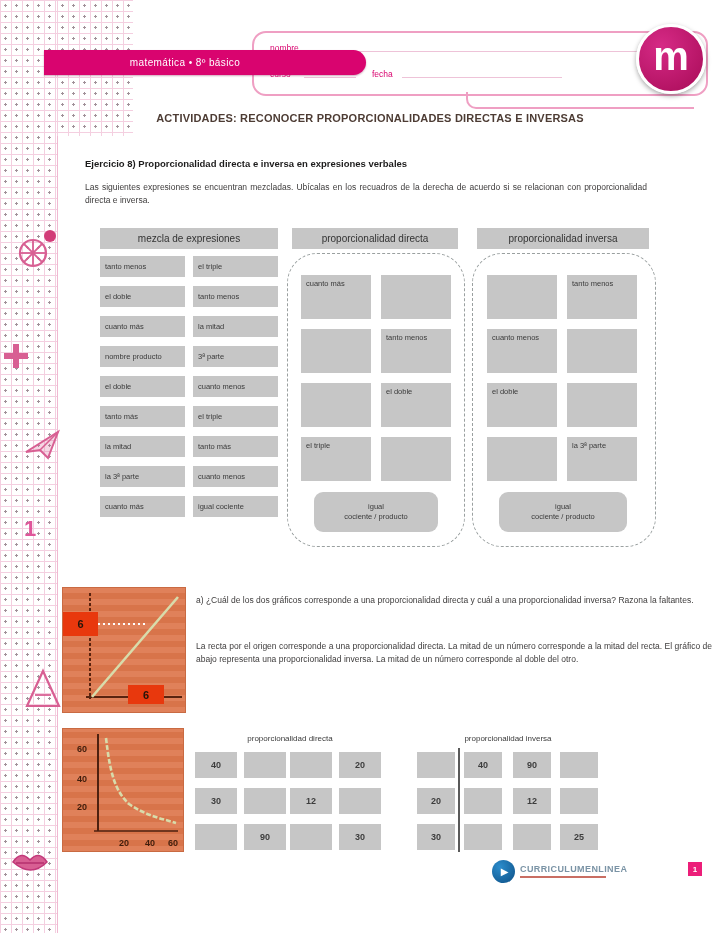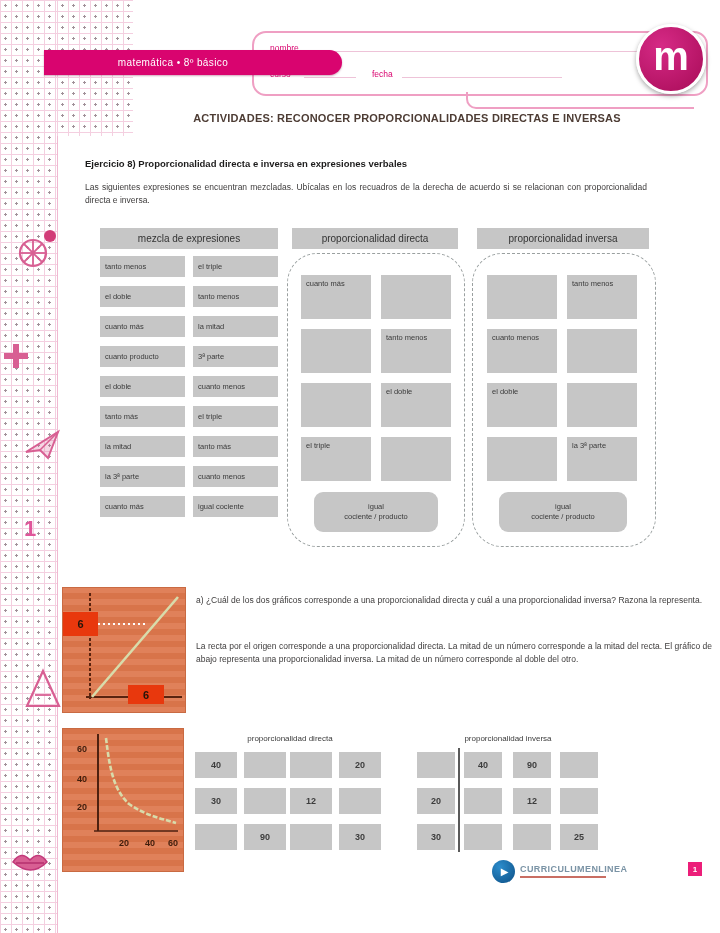--- a/index.html
+++ b/index.html
@@ -11,37 +11,37 @@
       radial-gradient(circle,#a09098 1px,transparent 1.4px),
       linear-gradient(#f4cfe0 1px,transparent 1px),
       linear-gradient(90deg,#f4cfe0 1px,transparent 1px);
     background-size:11px 11px;}
   .strip-left{left:0;top:0;width:57px;height:933px;border-right:1px solid #f0b9d2;}
   .strip-top{left:57px;top:0;width:76px;height:136px;}
   
   .doodle{position:absolute;z-index:3;}
   .margin-number{position:absolute;z-index:3;color:#e0559a;font-weight:bold;font-size:22px;}
   
-  .ribbon{position:absolute;left:44px;top:50px;width:298px;height:25px;background:#d9046f;
+  .ribbon{position:absolute;left:44px;top:50px;width:322px;height:25px;background:#d9046f;
           border-radius:0 13px 13px 0;z-index:2;display:flex;align-items:center;justify-content:center;
           box-shadow:0 1px 2px rgba(120,0,60,.35);}
   .ribbon span{color:#ffffff;font-size:10px;letter-spacing:.4px;padding-right:40px;}
   .namebox{position:absolute;left:252px;top:31px;width:452px;height:61px;border:2px solid #ef9fc3;
            border-radius:14px;z-index:1;}
   .namebox-ext{position:absolute;left:466px;top:92px;width:226px;height:15px;
            border-bottom:2px solid #ef9fc3;border-left:2px solid #ef9fc3;border-radius:0 0 0 10px;z-index:1;}
   .fieldlabel{position:absolute;color:#d9046f;font-size:8.5px;}
   .fieldline{position:absolute;border-bottom:1.2px solid #eec3d8;}
   .mlogo{position:absolute;left:636px;top:24px;width:64px;height:64px;border-radius:50%;
          background:radial-gradient(circle at 35% 30%,#d62a86,#a80b57);border:3px solid #ffffff;
          box-shadow:0 2px 5px rgba(0,0,0,.35);z-index:4;display:flex;align-items:center;justify-content:center;}
   .mlogo span{color:#ffffff;font-weight:bold;font-size:40px;line-height:1;margin-top:-6px;}
   
   .doc-title{position:absolute;left:90px;top:112px;width:560px;text-align:center;font-weight:bold;
-             font-size:11px;color:#4d3c34;letter-spacing:.2px;padding-left:37px;}
+             font-size:11px;color:#4d3c34;letter-spacing:.2px;}
   .ex-head{position:absolute;font-weight:bold;font-size:9.5px;color:#1d1c1c;}
   .para{position:absolute;font-size:8.5px;color:#3e3c3c;line-height:1.5;text-align:justify;}
   
   .gbox{background:#c6c6c6;color:#3a3a3a;}
   .colhead{position:absolute;height:21px;display:flex;align-items:center;justify-content:center;
            font-size:10px;color:#333;}
   .mixwrap{position:absolute;left:100px;top:256px;width:178px;}
   .mixrow{display:flex;gap:8px;margin-bottom:9px;}
   .boxsm{width:85px;height:21px;display:flex;align-items:center;padding-left:5px;box-sizing:border-box;
          font-size:7.5px;}
@@ -137,21 +137,21 @@
       </div>
     <div class="mixrow">
         <span class="boxsm gbox">el doble</span>
         <span class="boxsm gbox">tanto menos</span>
       </div>
     <div class="mixrow">
         <span class="boxsm gbox">cuanto más</span>
         <span class="boxsm gbox">la mitad</span>
       </div>
     <div class="mixrow">
-        <span class="boxsm gbox">cuanto producto</span>
+        <span class="boxsm gbox">nombre producto</span>
         <span class="boxsm gbox">3ª parte</span>
       </div>
     <div class="mixrow">
         <span class="boxsm gbox">el doble</span>
         <span class="boxsm gbox">cuanto menos</span>
       </div>
     <div class="mixrow">
         <span class="boxsm gbox">tanto más</span>
         <span class="boxsm gbox">el triple</span>
       </div>
@@ -206,24 +206,24 @@
     <svg width="124" height="126" viewBox="0 0 124 126">
       <line x1="28" y1="6" x2="28" y2="112" stroke="#59230f" stroke-width="2" stroke-dasharray="3 2"></line>
       <line x1="24" y1="110" x2="120" y2="110" stroke="#59230f" stroke-width="2"></line>
       <line x1="36" y1="37" x2="86" y2="37" stroke="#ffffff" stroke-width="2" stroke-dasharray="2 3"></line>
       <line x1="30" y1="110" x2="116" y2="10" stroke="#d8dcab" stroke-width="2.6"></line>
     </svg>
     <div class="axisbox" style="left:1px;top:25px;width:35px;height:24px;">6</div>
     <div class="axisbox" style="left:66px;top:98px;width:36px;height:19px;">6</div>
   </div>
 
-  <div class="para" style="left:196px;top:594px;width:516px;">a) ¿Cuál de los dos gráficos corresponde a una proporcionalidad directa y cuál a una proporcionalidad inversa? Razona la representa.</div>
+  <div class="para" style="left:196px;top:594px;width:516px;">a) ¿Cuál de los dos gráficos corresponde a una proporcionalidad directa y cuál a una proporcionalidad inversa? Razona la faltantes.</div>
   <div class="para" style="left:196px;top:640px;width:516px;">La recta por el origen corresponde a una proporcionalidad directa. La mitad de un número corresponde a la mitad del recta. El gráfico de abajo representa una proporcionalidad inversa. La mitad de un número corresponde al doble del otro.</div>
 
-  <div class="graph" style="left:62px;top:728px;width:122px;height:144px;">
+  <div class="graph" style="left:62px;top:728px;width:122px;height:124px;">
     <svg width="122" height="124" viewBox="0 0 122 124">
       <line x1="36" y1="6" x2="36" y2="103" stroke="#4e2110" stroke-width="2"></line>
       <line x1="32" y1="103" x2="116" y2="103" stroke="#4e2110" stroke-width="1.4"></line>
       <path d="M44 10 C 48 45, 53 63, 67 76 C 83 87, 97 90, 114 95" fill="none" stroke="#d8dcab" stroke-width="2.6" stroke-dasharray="5 2"></path>
       <text x="20" y="24" font-size="9" font-weight="bold" fill="#3f1d0c" text-anchor="middle">60</text>
       <text x="20" y="54" font-size="9" font-weight="bold" fill="#3f1d0c" text-anchor="middle">40</text>
       <text x="20" y="82" font-size="9" font-weight="bold" fill="#3f1d0c" text-anchor="middle">20</text>
       <text x="62" y="118" font-size="9" font-weight="bold" fill="#3f1d0c" text-anchor="middle">20</text>
       <text x="88" y="118" font-size="9" font-weight="bold" fill="#3f1d0c" text-anchor="middle">40</text>
       <text x="111" y="118" font-size="9" font-weight="bold" fill="#3f1d0c" text-anchor="middle">60</text>

